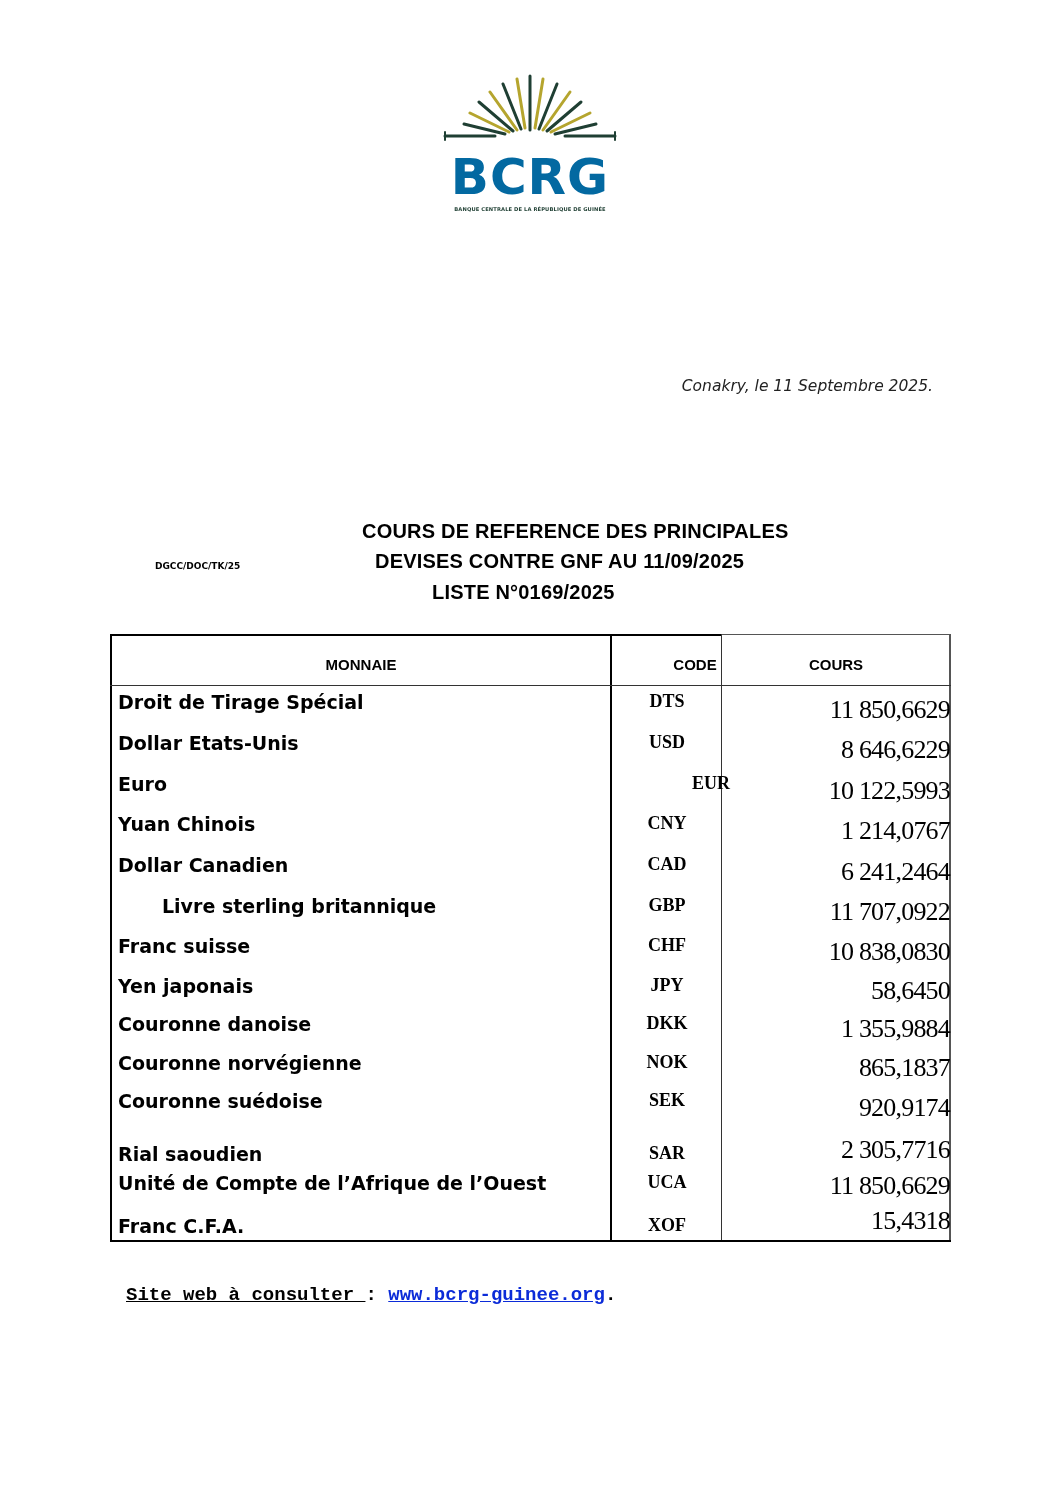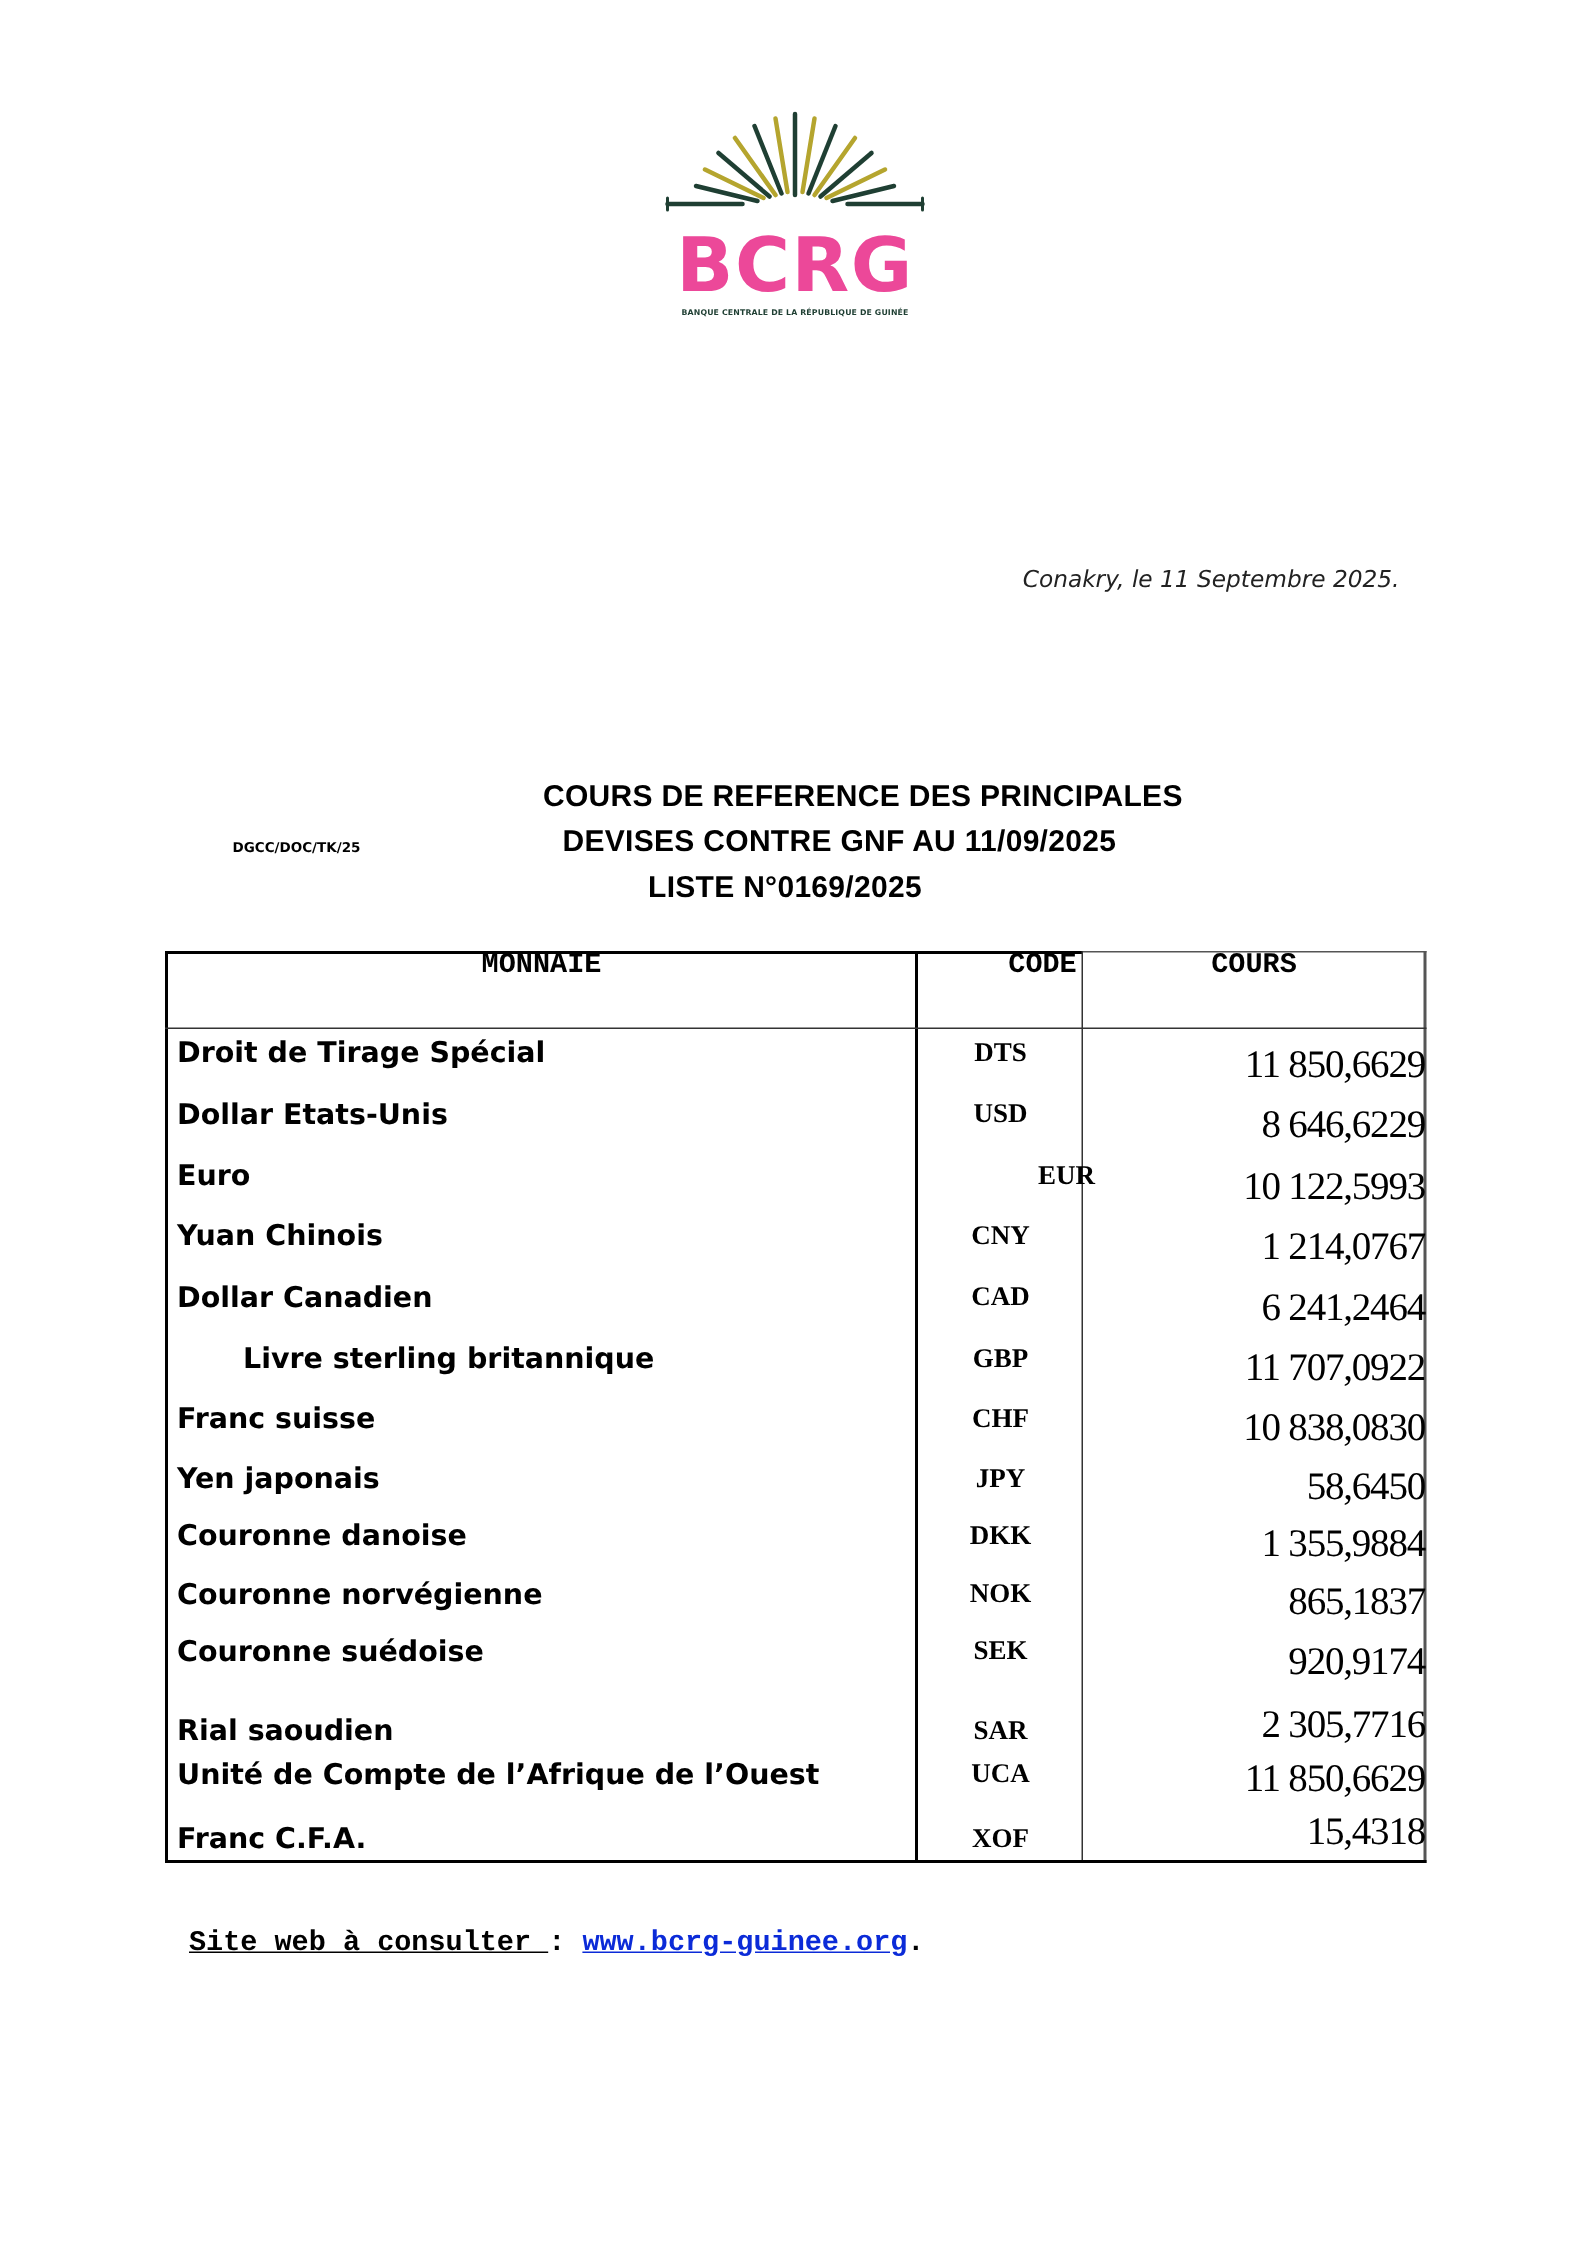--- a/index.html
+++ b/index.html
@@ -1,28 +1,28 @@
 <!DOCTYPE html>
 <html><head>
 <meta charset="utf-8">
 <style>
   html, body { margin:0; padding:0; background:#ffffff; }
   body { width:1058px; height:1497px; position:relative; overflow:hidden; font-family:"DejaVu Sans", sans-serif; color:#000; }
   .logo { position:absolute; left:437px; top:70px; width:186px; height:145px; }
   .logo svg { display:block; }
-  .logo-word { position:absolute; left:0; top:82px; width:186px; text-align:center; font-family:"DejaVu Sans", sans-serif; font-weight:bold; font-size:50px; letter-spacing:1px; color:#ec4899; line-height:50px; }
+  .logo-word { position:absolute; left:0; top:82px; width:186px; text-align:center; font-family:"DejaVu Sans", sans-serif; font-weight:bold; font-size:50px; letter-spacing:1px; color:#0369a1; line-height:50px; }
   .logo-sub { position:absolute; left:0; top:136px; width:186px; text-align:center; font-size:5.2px; font-weight:bold; color:#1f3f33; letter-spacing:0.1px; white-space:nowrap; }
   .date { position:absolute; left:600px; top:377px; width:333px; text-align:right; font-family:"DejaVu Sans", sans-serif; font-style:italic; font-size:15.5px; color:#222; }
   .ref { position:absolute; left:155px; top:561px; font-size:9px; font-weight:bold; }
   .title { position:absolute; font-family:"Liberation Sans", sans-serif; font-weight:bold; font-size:20px; letter-spacing:0.2px; line-height:24px; white-space:nowrap; }
   .t1 { left:362px; top:519px; }
   .t2 { left:375px; top:549px; }
   .t3 { left:432px; top:580px; }
   .bdr { position:absolute; background:#000; }
-  .hdr { position:absolute; top:632px; font-family:Liberation Mono, monospace; font-weight:bold; font-size:19px; }
+  .hdr { position:absolute; top:656px; font-family:Liberation Sans, sans-serif; font-weight:bold; font-size:15px; }
   .mon { position:absolute; left:118px; font-family:"DejaVu Sans", sans-serif; font-weight:bold; font-size:19px; white-space:nowrap; }
   .code { position:absolute; left:612px; width:110px; text-align:center; font-family:Liberation Serif, serif; font-weight:bold; font-size:18px; }
   .cours { position:absolute; left:722px; width:228px; text-align:right; font-family:"Liberation Serif", serif; font-size:26px; letter-spacing:-0.8px; }
   .footer { position:absolute; left:126px; top:1284px; font-family:Liberation Mono, monospace; font-weight:bold; font-size:19px; white-space:nowrap; }
   .footer .lbl { text-decoration:underline; }
   .footer a { color:#0b2bd8; text-decoration:underline; }
 </style>
 </head>
 <body>
 

